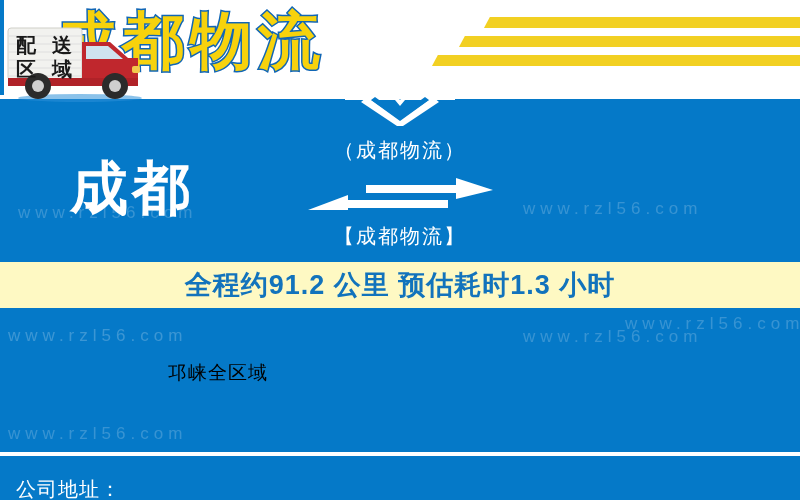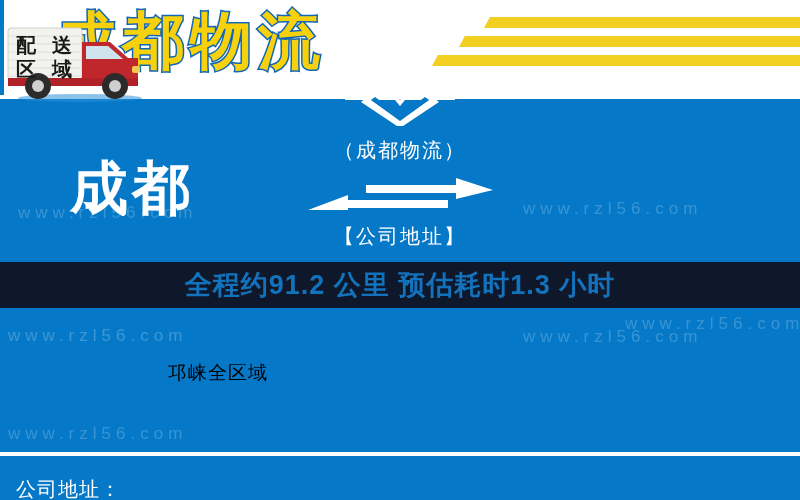--- a/index.html
+++ b/index.html
@@ -39,21 +39,21 @@
   .city.origin{left:70px;}
   .city.dest{left:548px;}
 
   .midbox{position:absolute;left:285px;top:42px;width:230px;height:120px;text-align:center;}
   .direct{color:#ffffff;font-size:20px;letter-spacing:2px;line-height:26px;white-space:nowrap;}
   .arrows{width:185px;height:40px;margin:14px auto 6px auto;display:block;}
   .roundtrip{color:#ffffff;font-size:20px;letter-spacing:2px;line-height:26px;white-space:nowrap;}
 
   
   .yellowbar{
-    position:absolute;left:0;top:262px;width:800px;height:46px;background:#0f172a;
+    position:absolute;left:0;top:262px;width:800px;height:46px;background:#fef9c3;
     display:flex;align-items:center;justify-content:center;
   }
   .yellowbar .txt{
     color:#1273bc;font-size:27px;font-weight:bold;letter-spacing:1px;white-space:nowrap;
   }
 
   
   .delivery{position:absolute;left:0;top:308px;width:800px;height:130px;}
   .truck{position:absolute;left:6px;top:22px;width:148px;height:82px;}
   .deliv-text{position:absolute;left:168px;top:360px;color:#000000;font-size:19px;
@@ -99,21 +99,21 @@
     </svg>
 
     <div class="city origin">成都</div>
 
     <div class="midbox">
       <div class="direct">（成都物流）</div>
       <svg class="arrows" viewBox="0 0 185 40">
         <path d="M148 1 L185 13 L148 22 L148 16 L58 16 L58 8 L148 8 Z" fill="#ffffff"></path>
         <path d="M40 18 L0 33 L40 33 L40 31 L140 31 L140 23 L40 23 Z" fill="#ffffff"></path>
       </svg>
-      <div class="roundtrip">【公司地址】</div>
+      <div class="roundtrip">【成都物流】</div>
     </div>
 
     <div class="wm wm1">www.rzl56.com</div>
     <div class="wm wm2">www.rzl56.com</div>
     <div class="wm wm6">www.rzl56.com</div>
   </div>
 
   <div class="yellowbar">
     <span class="txt">全程约91.2  公里    预估耗时1.3  小时</span>
   </div>

